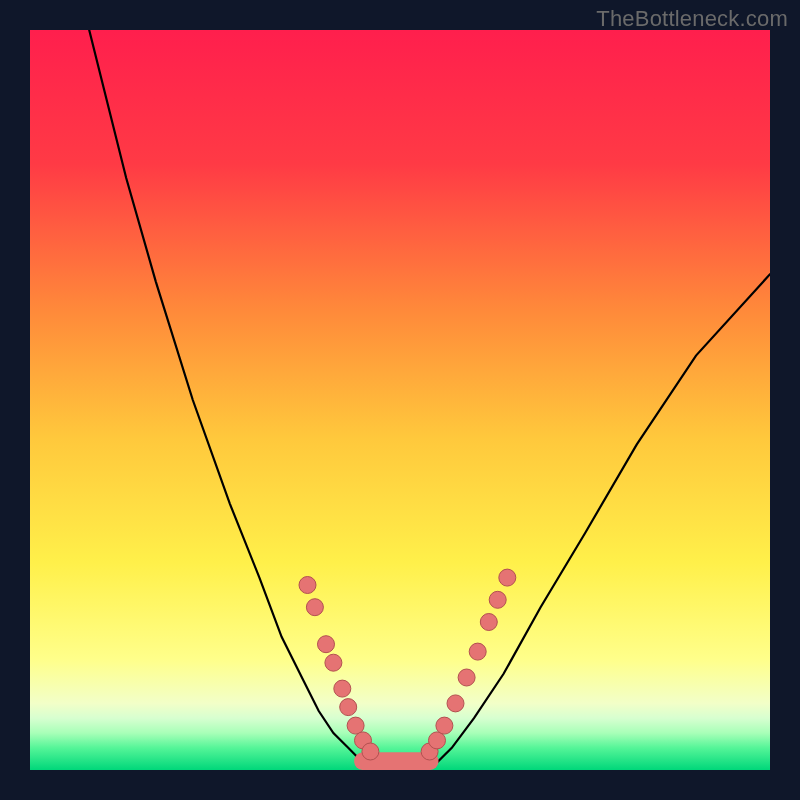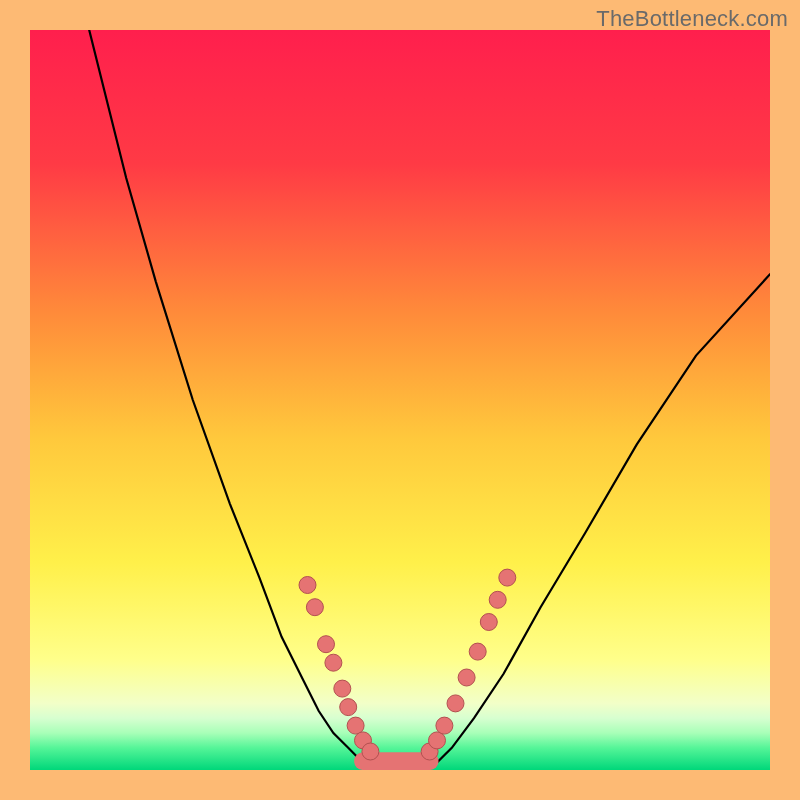--- a/index.html
+++ b/index.html
@@ -7,21 +7,21 @@
     padding: 0;
     width: 800px;
     height: 800px;
     overflow: hidden;
     background: #000;
     font-family: Arial, Helvetica, sans-serif;
   }
   .frame {
     position: absolute;
     inset: 0;
-    background: #fdba74;
+    background: #0f172a;
   }
   .plot-area {
     position: absolute;
     left: 30px;
     top: 30px;
     width: 740px;
     height: 740px;
     overflow: hidden;
   }
   .gradient {

